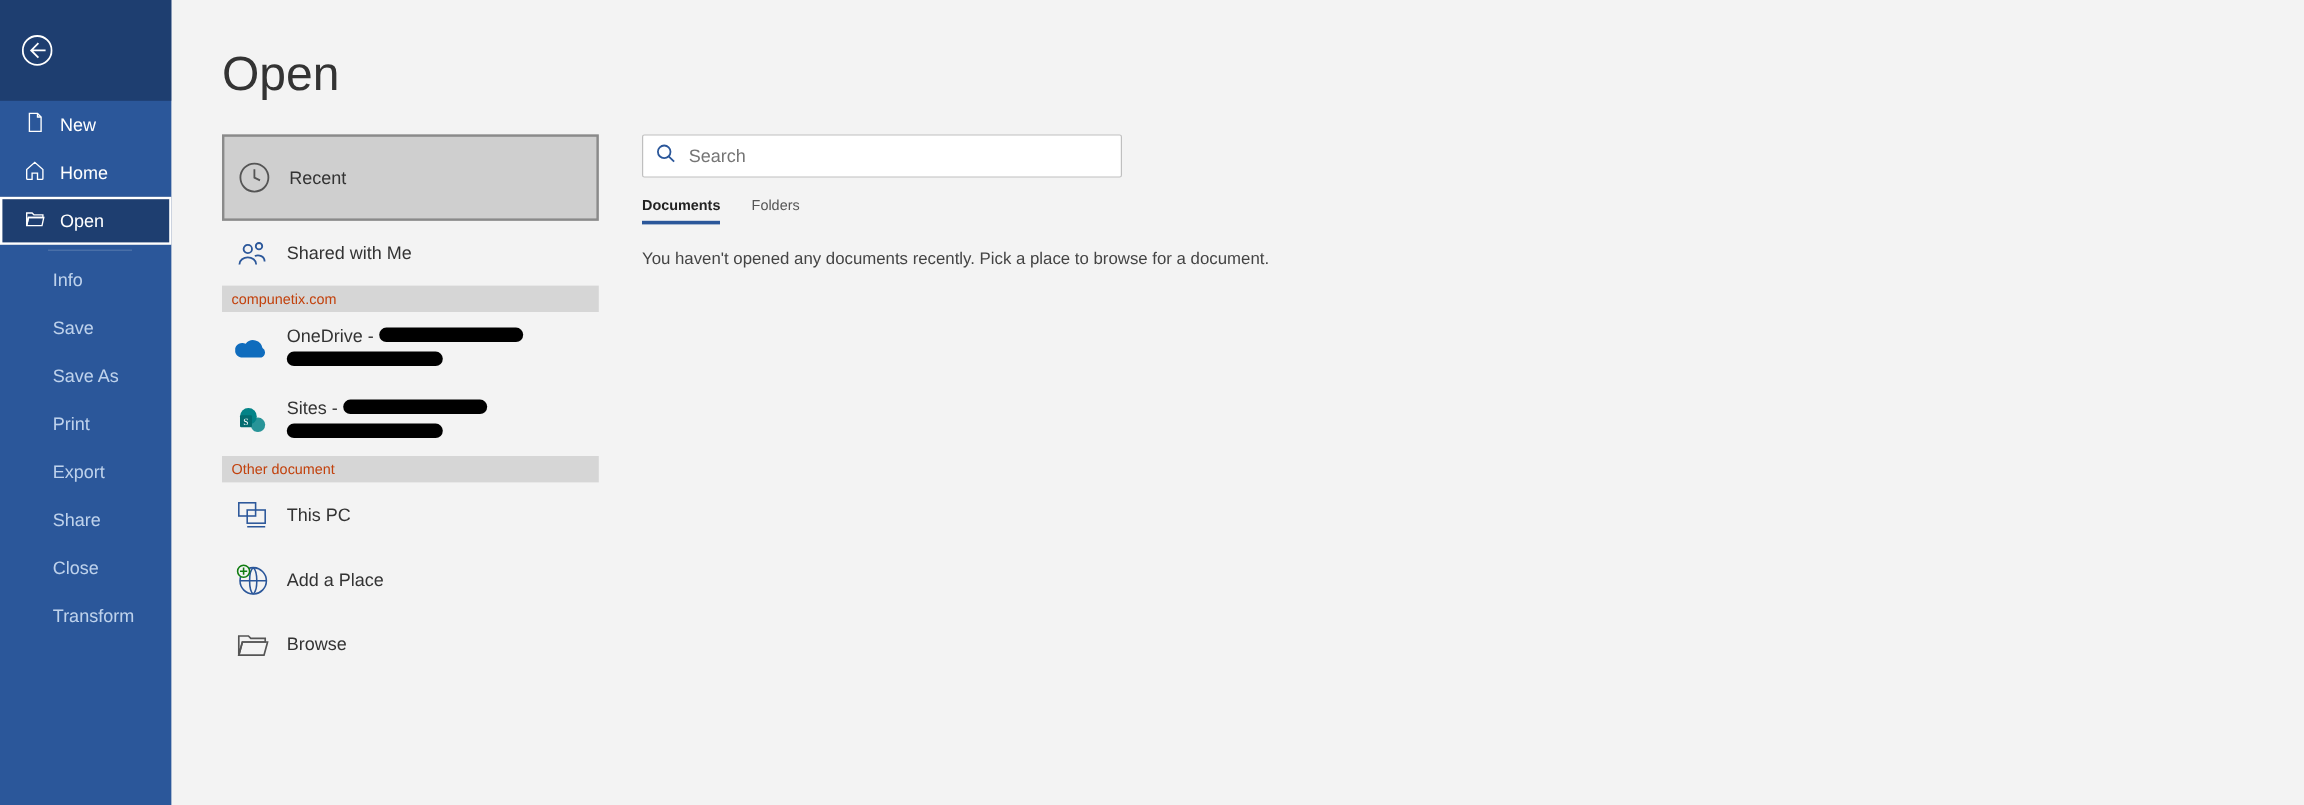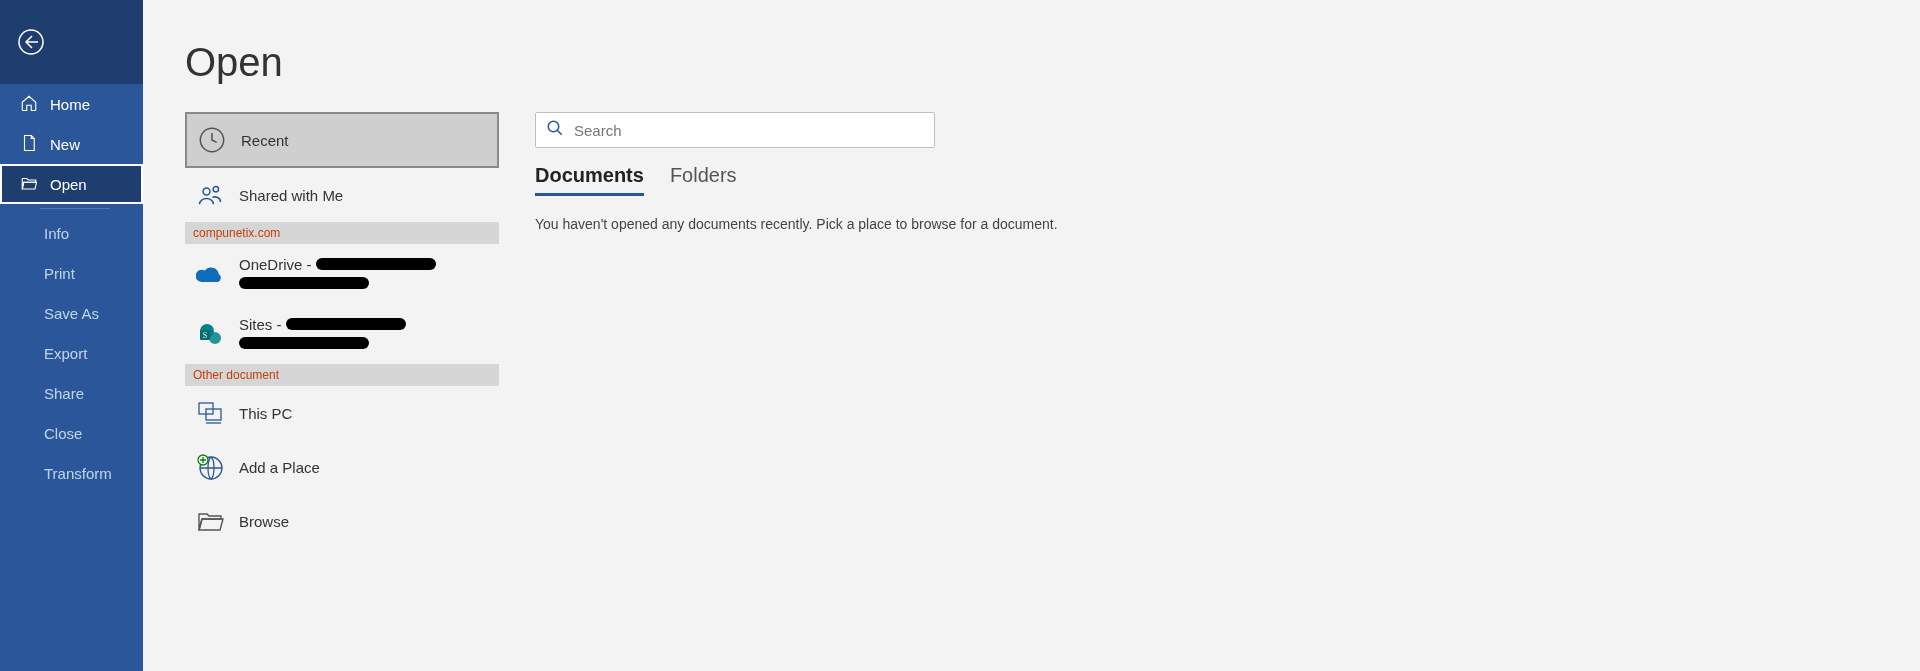--- a/index.html
+++ b/index.html
@@ -38,31 +38,31 @@
   .side-item svg { stroke:#fff; fill:none; }
   .side-sep { height:1px; background: rgba(255,255,255,0.18); margin: 4px 18px 4px 40px; width:70px;}
   .side-sub { height: 40px; display:flex; align-items:center; padding-left:44px; font-size:15px; color:#cfe0f5; cursor:pointer; opacity:.9; }
 
   
   .stage { position:absolute; left:143px; top:0; right:0; bottom:0; background:#f3f3f3; }
   .page-title { position:absolute; left:42px; top:40px; font-size:40px; font-weight:300; color:#333; }
 
   .locations { position:absolute; left:42px; top:112px; width:314px; }
   .loc-item { height:54px; display:flex; align-items:center; padding-left:10px; gap:14px; font-size:15px; color:#333; cursor:pointer; }
-  .loc-item.selected { background:#cfcfcf; border:2px solid #8a8a8a; height:56px; }
+  .loc-item.selected { background:#cfcfcf; border:2px solid #8a8a8a; height:72px; }
   .loc-sep { background:#d6d6d6; color:#c2410c; font-size:12px; padding:4px 8px; }
   .loc-item .icon { width:30px; height:30px; display:flex; align-items:center; justify-content:center; }
 
   .redact-pill { background:#000; border-radius:8px; height:12px; display:inline-block; }
 
   
   .rightcol { position:absolute; left:392px; top:112px; right:40px; }
   .searchbox { width: 400px; height:36px; border:1px solid #bfbfbf; border-radius:2px; background:#fff; display:flex; align-items:center; padding:0 10px; gap:10px; }
   .searchbox input { border:none; outline:none; font-size:15px; flex:1; color:#333; background:transparent; }
-  .tabs { margin-top:16px; display:flex; gap:26px; font-size:20px;text-align:center; }
+  .tabs { margin-top:16px; display:flex; gap:26px; font-size:12px;text-align:center; }
   .tab { padding-bottom:6px; cursor:pointer; color:#555; }
   .tab.active { color:#222; font-weight:600; border-bottom:3px solid #2b579a; }
   .empty-msg { margin-top:20px; font-size:14px; color:#444; }
 
   .cloud-icon{fill:#0f6cbd;}
   .sp-icon{fill:#038387;}
 </style>
 </head>
 <body>
 
@@ -112,51 +112,52 @@
   <div class="back">
     <svg width="26" height="26" viewBox="0 0 26 26" fill="none" stroke-width="1.5">
         <circle cx="13" cy="13" r="12"></circle>
         <path d="M14 7l-6 6 6 6M8 13h12"></path>
       </svg>
   </div>
 
   <div class="side-item">
     <span>
       <svg width="18" height="18" viewBox="0 0 24 24" stroke-width="1.5">
-          <path d="M3 11l9-8 9 8v10a1 1 0 0 1-1 1h-5v-7h-6v7H4a1 1 0 0 1-1-1z"></path>
+          <path d="M6 2h9l4 4v16H6z"></path>
+          <path d="M15 2v4h4"></path>
         </svg>
     </span>
-    <span>Home</span>
+    <span>New</span>
   </div>
 
   <div class="side-item">
     <span>
       <svg width="18" height="18" viewBox="0 0 24 24" stroke-width="1.5">
-          <path d="M6 2h9l4 4v16H6z"></path>
-          <path d="M15 2v4h4"></path>
+          <path d="M3 11l9-8 9 8v10a1 1 0 0 1-1 1h-5v-7h-6v7H4a1 1 0 0 1-1-1z"></path>
         </svg>
     </span>
-    <span>New</span>
+    <span>Home</span>
   </div>
 
   <div class="side-item selected">
     <span>
       <svg width="18" height="18" viewBox="0 0 24 24" stroke-width="1.5">
           <path d="M3 6h6l2 2h10v3H5l-2 9V6z"></path>
           <path d="M5 11h17l-2 9H3z"></path>
         </svg>
     </span>
     <span>Open</span>
   </div>
 
   <div class="side-sep"></div>
 
   <div class="side-sub">Info</div>
+  <div class="side-sub">Save</div>
+  <div class="side-sub">Save As</div>
   <div class="side-sub">Print</div>
-  <div class="side-sub">Save As</div>
   <div class="side-sub">Export</div>
   <div class="side-sub">Share</div>
   <div class="side-sub">Close</div>
   <div class="side-sub">Transform</div>
 </div>
 
 <div class="stage">
   <div class="page-title">Open</div>
 
   <div class="locations">

